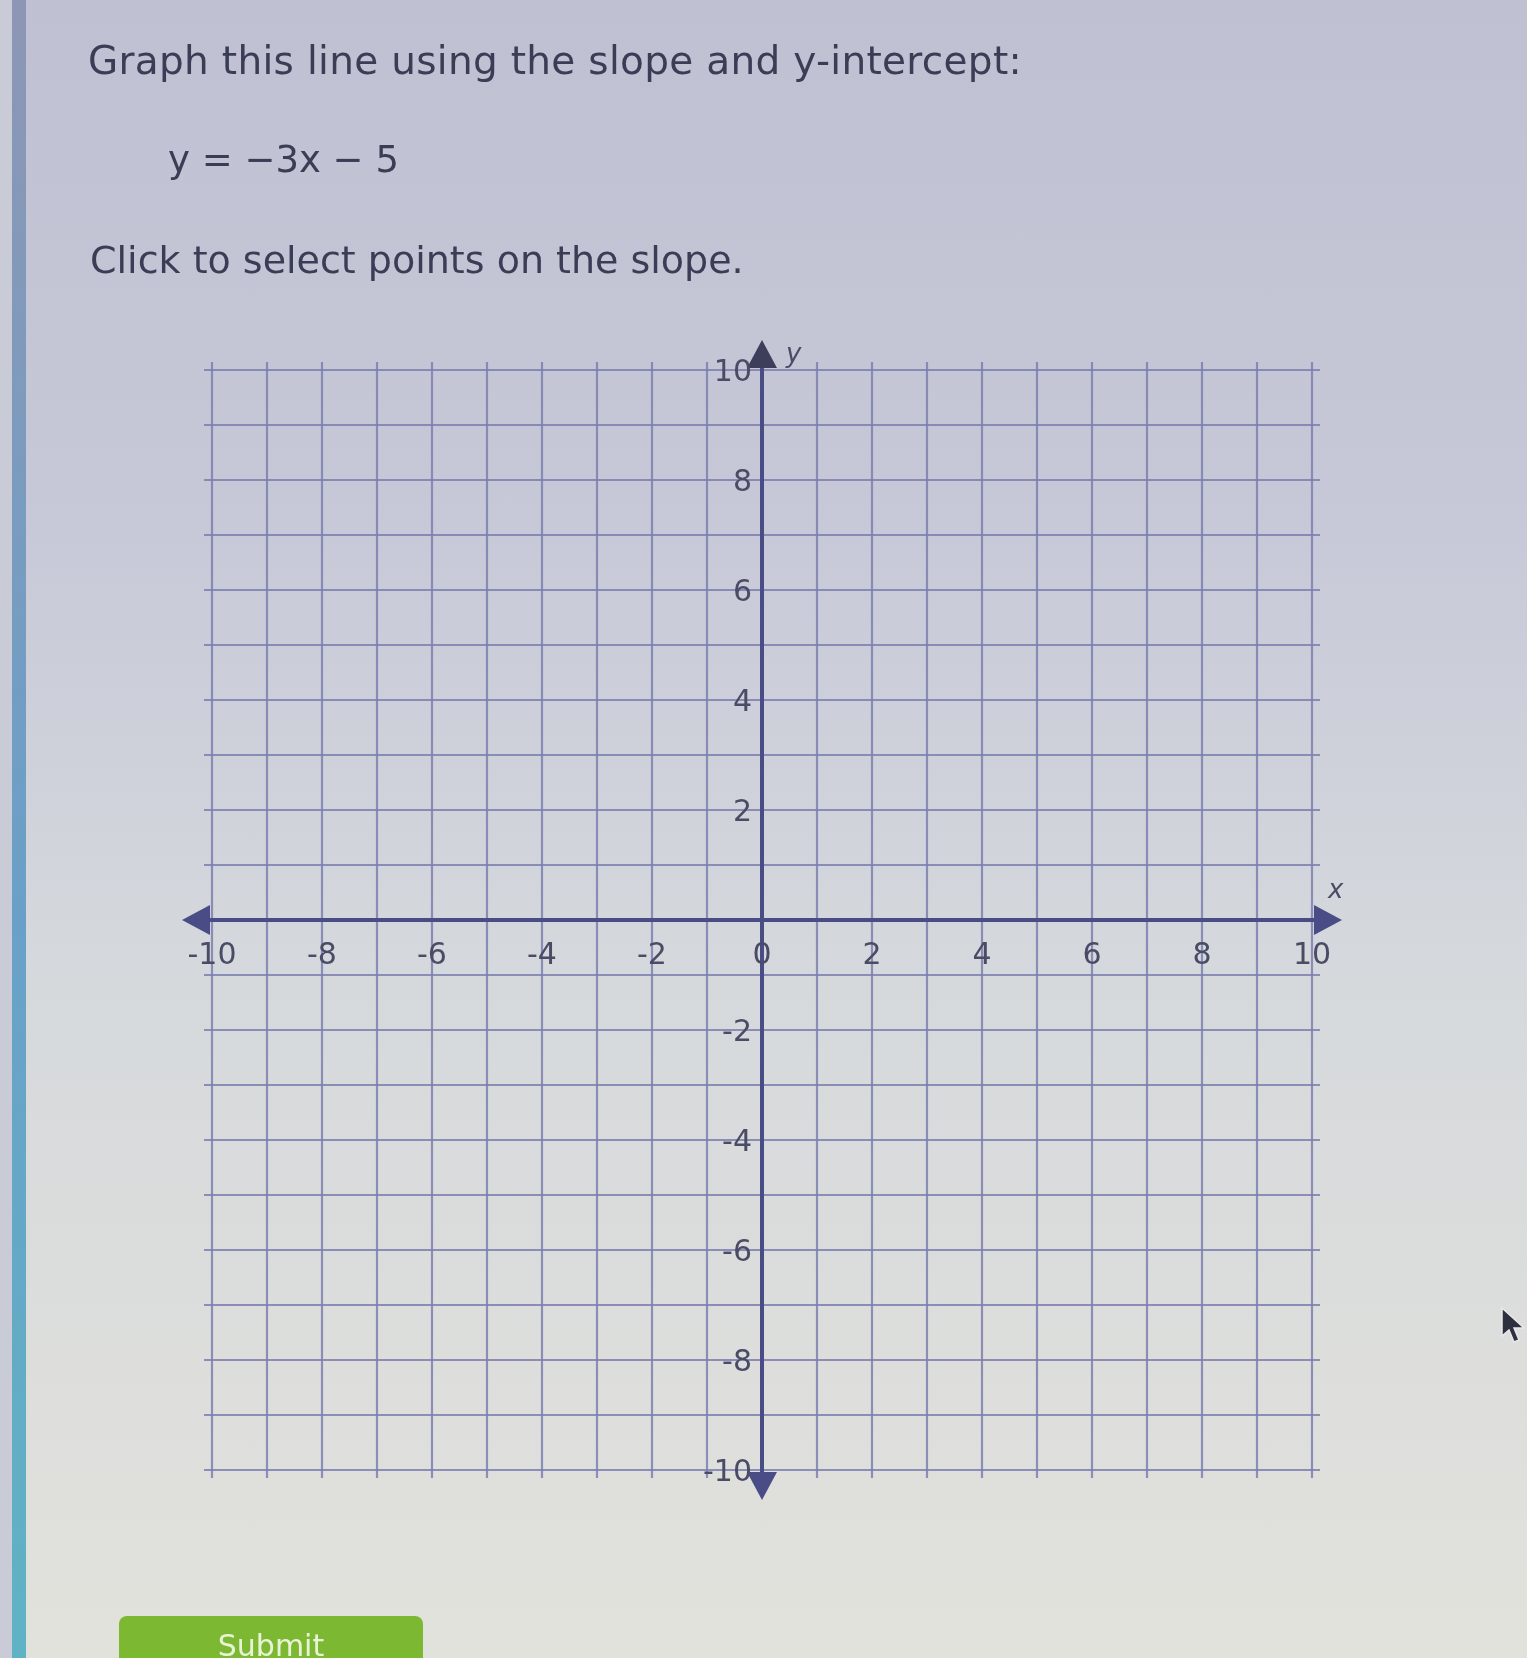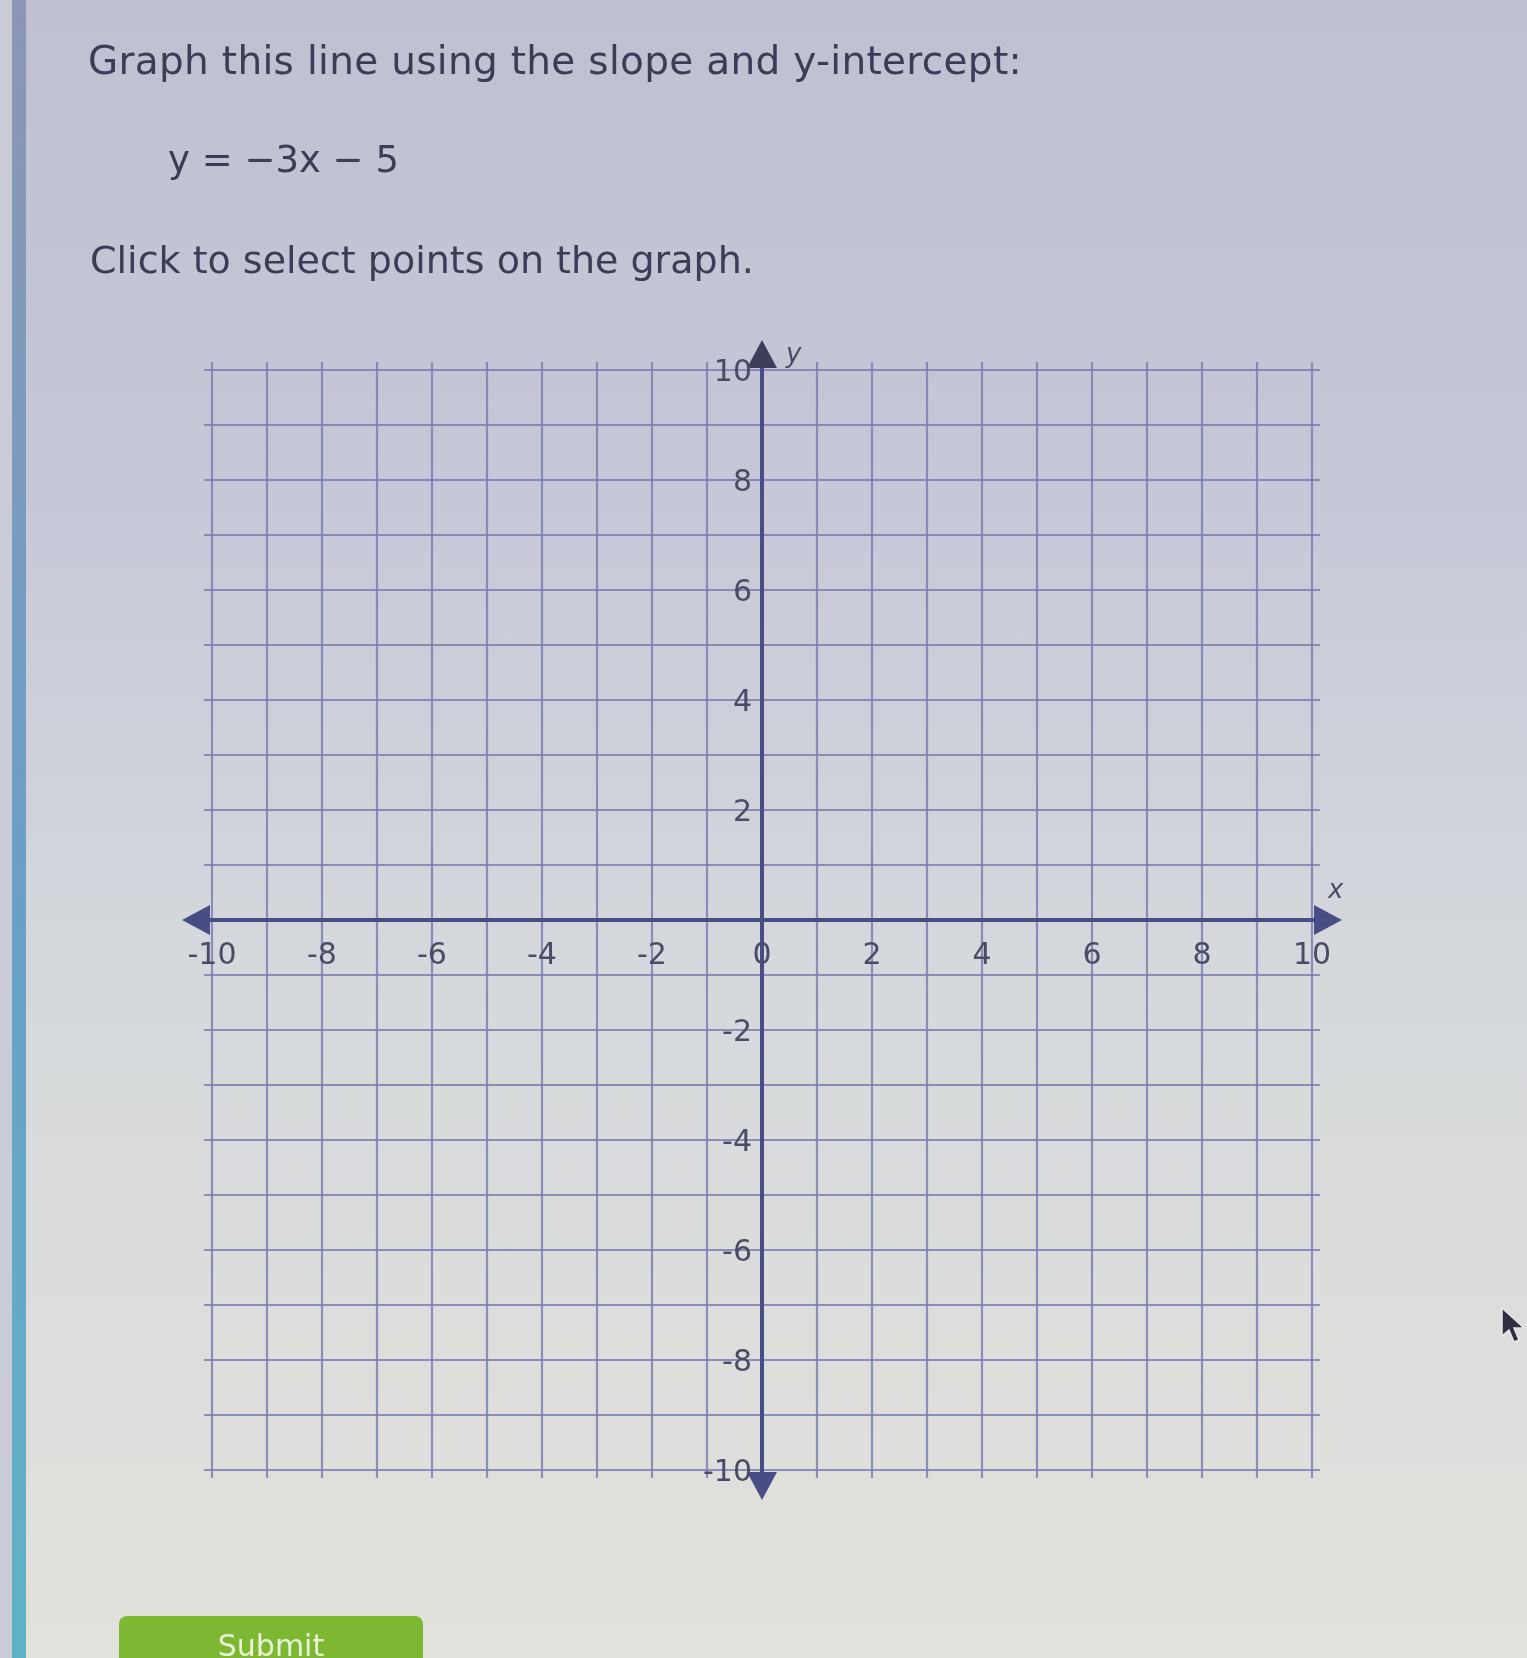--- a/index.html
+++ b/index.html
@@ -76,21 +76,21 @@
     }
   </style>
 </head>
 <body>
 
 <div class="page">
   <div class="left-strip"></div>
 
   <div class="question-title">Graph this line using the slope and y-intercept:</div>
   <div class="equation">y = −3x − 5</div>
-  <div class="instruction">Click to select points on the graph.</div>
+  <div class="instruction">Click to select points on the slope.</div>
 
   <div class="graph" id="graph">
     <svg id="graph-svg" width="1220" height="1220" viewBox="0 0 1220 1220" xmlns="http://www.w3.org/2000/svg">
         <rect x="22" y="22" width="1116" height="1116" fill="transparent"></rect>
         <line x1="30" y1="22" x2="30" y2="1138" stroke="#7d80b0" stroke-width="2.2" opacity="0.85"></line>
         <line x1="22" y1="30" x2="1138" y2="30" stroke="#7d80b0" stroke-width="2.2" opacity="0.85"></line>
         <line x1="85" y1="22" x2="85" y2="1138" stroke="#7d80b0" stroke-width="2.2" opacity="0.85"></line>
         <line x1="22" y1="85" x2="1138" y2="85" stroke="#7d80b0" stroke-width="2.2" opacity="0.85"></line>
         <line x1="140" y1="22" x2="140" y2="1138" stroke="#7d80b0" stroke-width="2.2" opacity="0.85"></line>
         <line x1="22" y1="140" x2="1138" y2="140" stroke="#7d80b0" stroke-width="2.2" opacity="0.85"></line>

